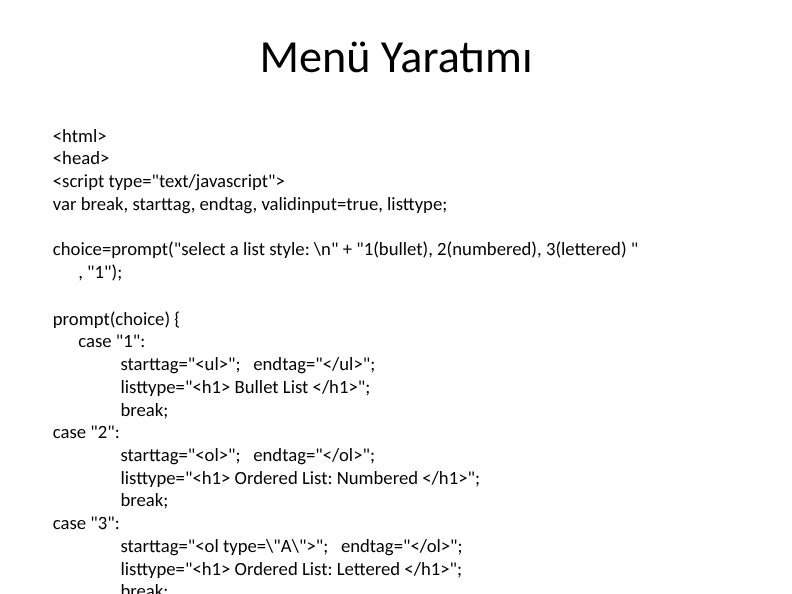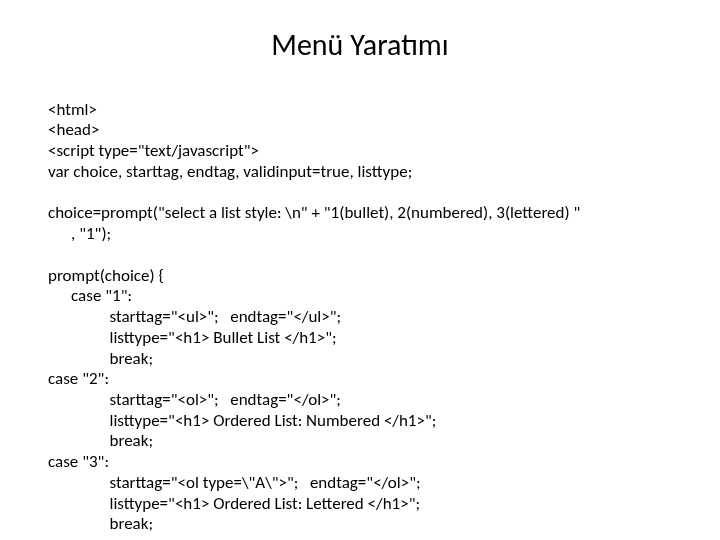--- a/index.html
+++ b/index.html
@@ -12,42 +12,42 @@
     color: #000000;
   }
   .slide {
     box-sizing: border-box;
     width: 720px;
     height: 540px;
     padding: 18px 48px 20px 48px;
     position: relative;
   }
   .title {
-    font-size: 30px;
+    font-size: 42px;
     text-align: center;
     margin: 8px 0 16px 0;
     font-weight: 400;
   }
   .code {
     font-size: 17px;
     line-height: 1.22;
     white-space: pre;
     font-family: Calibri, "Segoe UI", Arial, sans-serif;
   }
 </style>
 </head>
 <body>
 
 <div class="slide">
   <div class="title">Menü Yaratımı</div>
   <div class="code">
 <span>&lt;html&gt;</span>
 <span>&lt;head&gt;</span>
 <span>&lt;script type="text/javascript"&gt;</span>
-<span>var choice, starttag, endtag, validinput=true, listtype;</span>
+<span>var break, starttag, endtag, validinput=true, listtype;</span>
 <span></span>
 <span>choice=prompt("select a list style: \n" + "1(bullet), 2(numbered), 3(lettered) "</span>
 <span>      , "1");</span>
 <span></span>
 <span>prompt(choice) {</span>
 <span>      case "1":</span>
 <span>                starttag="&lt;ul&gt;";   endtag="&lt;/ul&gt;";</span>
 <span>                listtype="&lt;h1&gt; Bullet List &lt;/h1&gt;";</span>
 <span>                break;</span>
 <span>case "2":</span>

